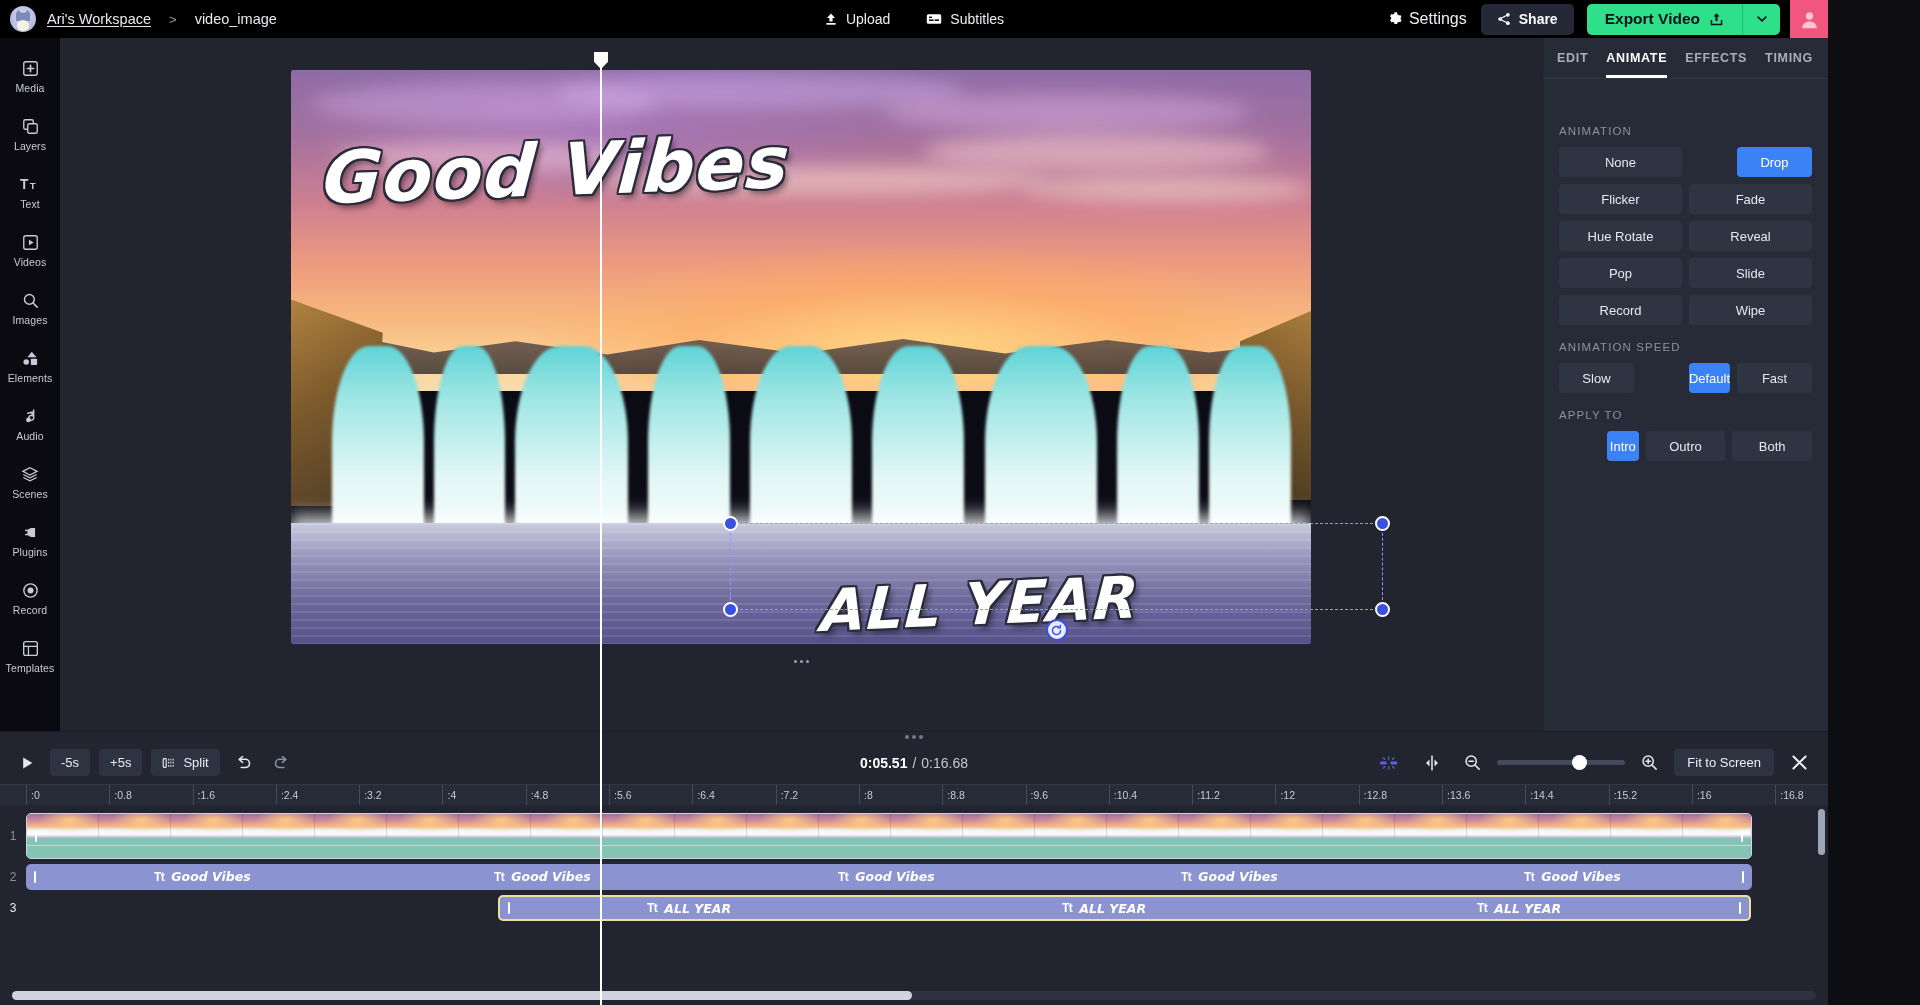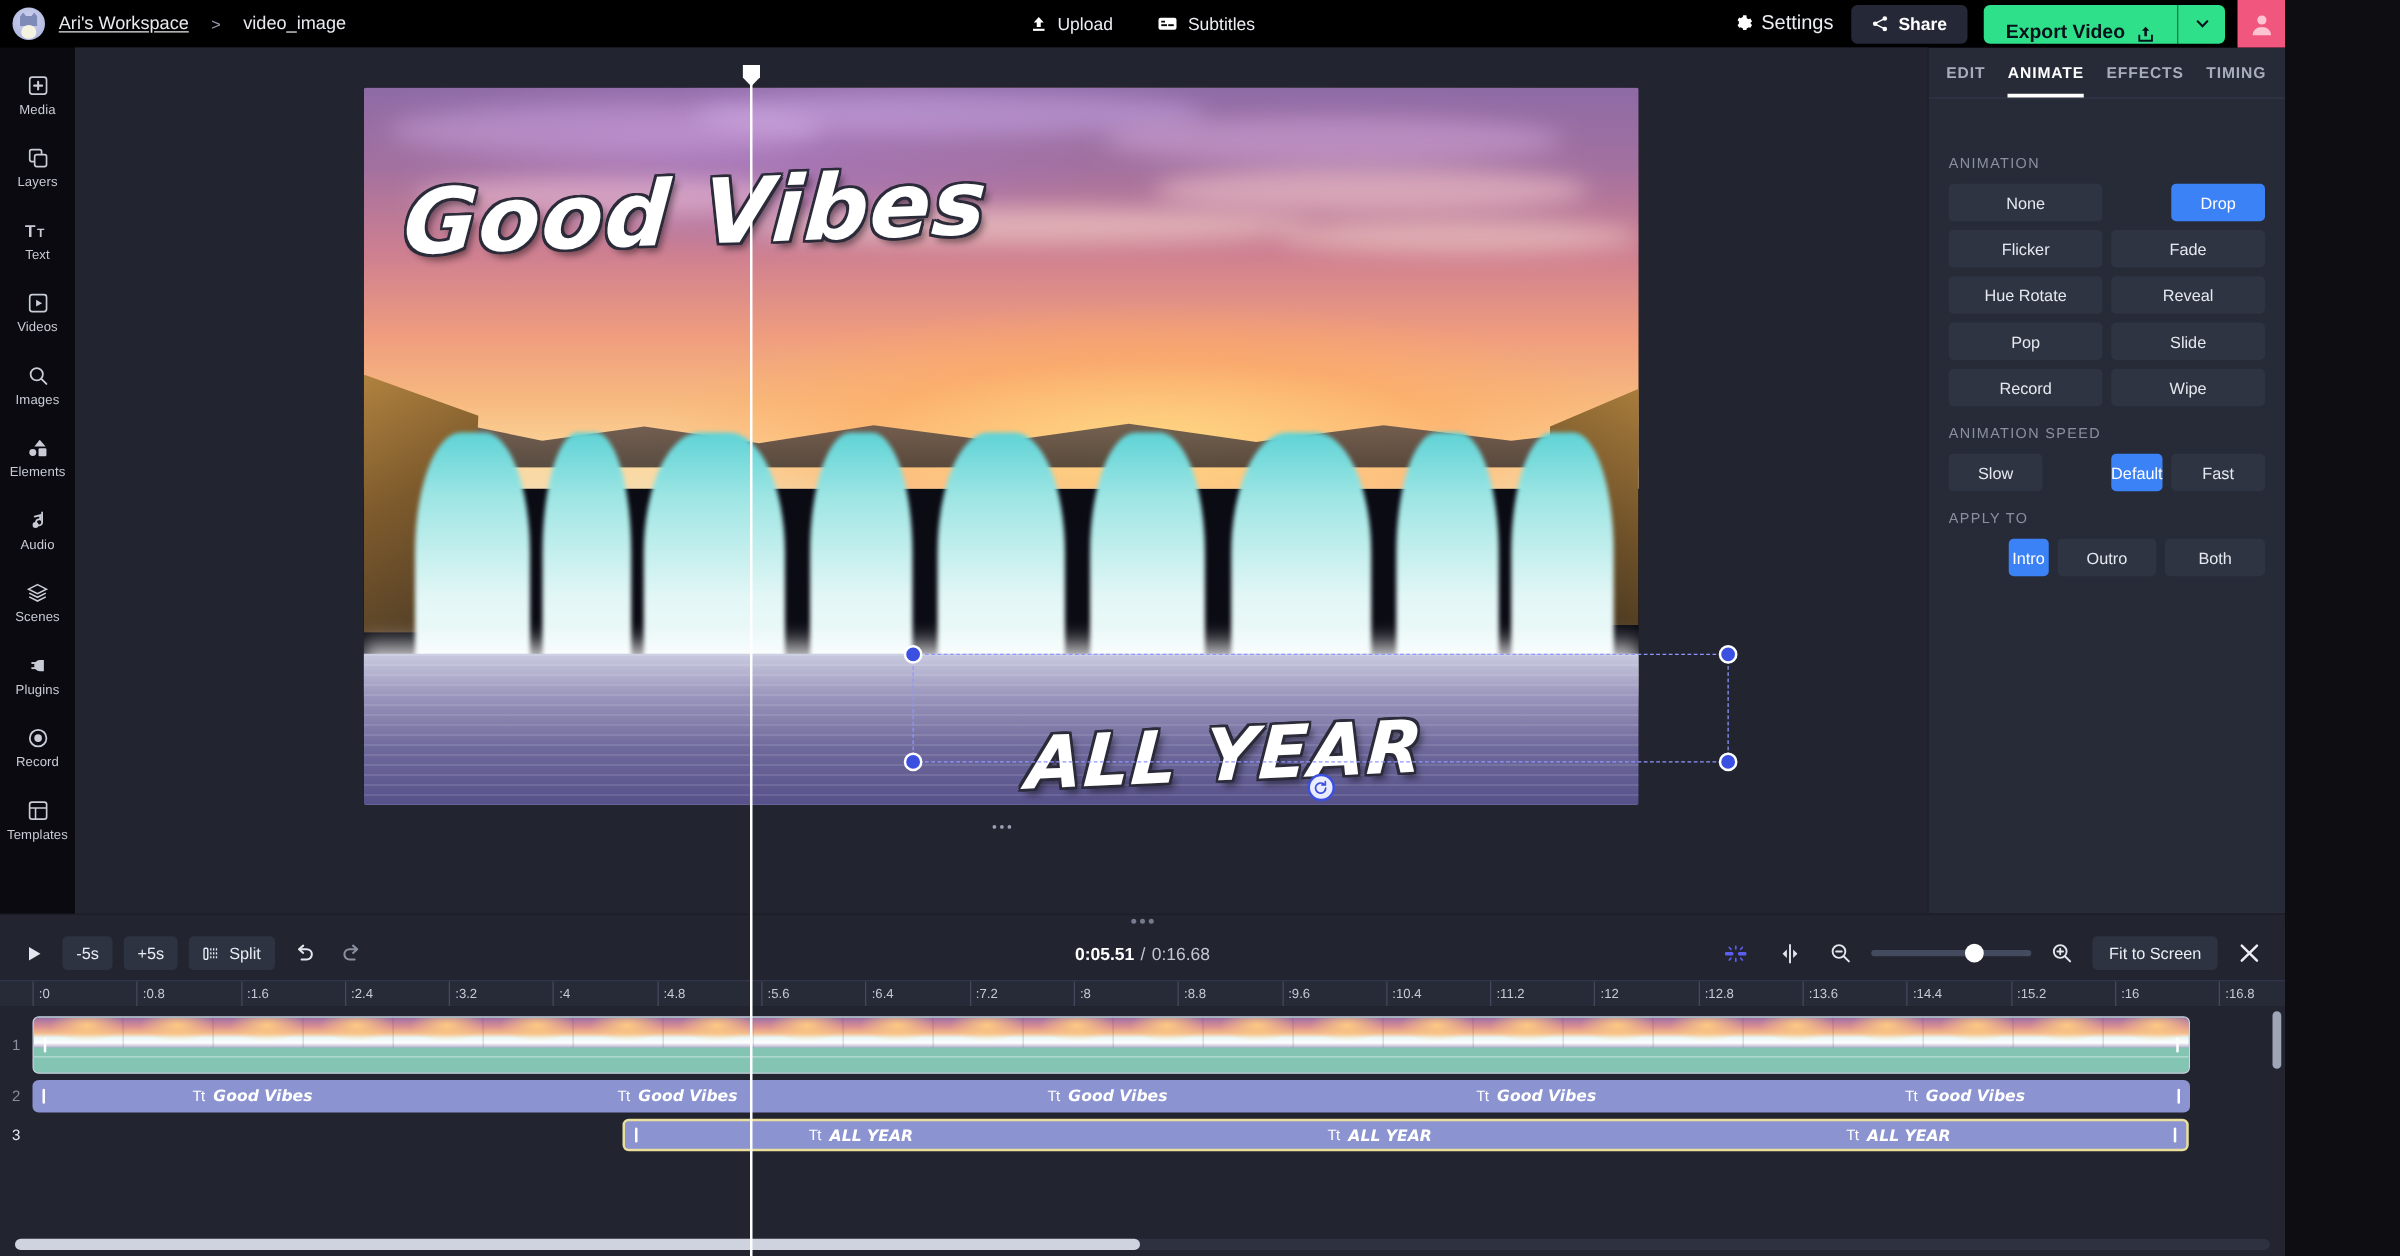--- a/index.html
+++ b/index.html
@@ -50,21 +50,21 @@
     margin-left: auto; display: flex; align-items: center; gap: 0; height: 38px; padding-right: 0;
   }
   .settings-btn { display: flex; align-items: center; gap: 7px; font-size: 16px; color: #eceef4; cursor: pointer; margin-right: 14px; }
   .share-btn {
     display: flex; align-items: center; gap: 8px; background: #252836; color: #fff;
     font-size: 14px; font-weight: bold; padding: 0 16px; height: 31px; border-radius: 5px; cursor: pointer;
   }
   .export-group { display: flex; align-items: center; margin-left: 13px; height: 31px; }
   .export-btn {
     background: #2fe08a; color: #06121a; font-size: 15.5px; font-weight: bold;
-    height: 31px; display: flex; align-items: flex-end; gap: 9px; padding: 0 18px;
+    height: 31px; display: flex; align-items: center; gap: 9px; padding: 0 18px;
     border-radius: 5px 0 0 5px; cursor: pointer;
   }
   .export-caret {
     background: #2fe08a; height: 31px; width: 38px; border-radius: 0 5px 5px 0;
     display: flex; align-items: center; justify-content: center; cursor: pointer;
     border-left: 1px solid #23b86f; color: #06121a;
   }
   .user-avatar {
     width: 38px; height: 38px; background: #f1567f; display: flex;
     align-items: center; justify-content: center; cursor: pointer; margin-left: 10px;
@@ -282,21 +282,21 @@
   .clip-text {
     height: 26px; border-radius: 5px; background: #8b93d0; position: relative;
     display: flex; align-items: center; color: #ffffff; cursor: pointer;
   }
   .clip-text.selected { border: 2px solid #eadf9c; }
   .edge-bar { position: absolute; width: 2px; height: 12px; background: #fff; border-radius: 1px; top: 50%; margin-top: -6px; }
   .clip-label {
     position: absolute; display: flex; align-items: center; gap: 7px;
     font-size: 12.5px; white-space: nowrap; pointer-events: none;
   }
-  .tt-ico { font-weight: normal; font-size: 12px; letter-spacing: -.5px; }
+  .tt-ico { font-weight: bold; font-size: 12px; letter-spacing: -.5px; }
   .hw { font-family: "DejaVu Sans", sans-serif; font-style: italic; font-weight: bold; font-size: 12.5px; }
   .playhead { position: absolute; top: 0; bottom: 0; width: 2px; background: #ffffff; z-index: 30; pointer-events: none; }
   .playhead-tip {
     position: absolute; left: -6px; top: 0; width: 14px; height: 17px; background: #ffffff;
     clip-path: polygon(0 0, 100% 0, 100% 58%, 50% 100%, 0 58%); cursor: ew-resize; pointer-events: auto;
   }
   .hscroll-track {
     position: absolute; left: 12px; right: 12px; bottom: 5px; height: 9px;
     background: #2d3140; border-radius: 5px; cursor: pointer;
   }

